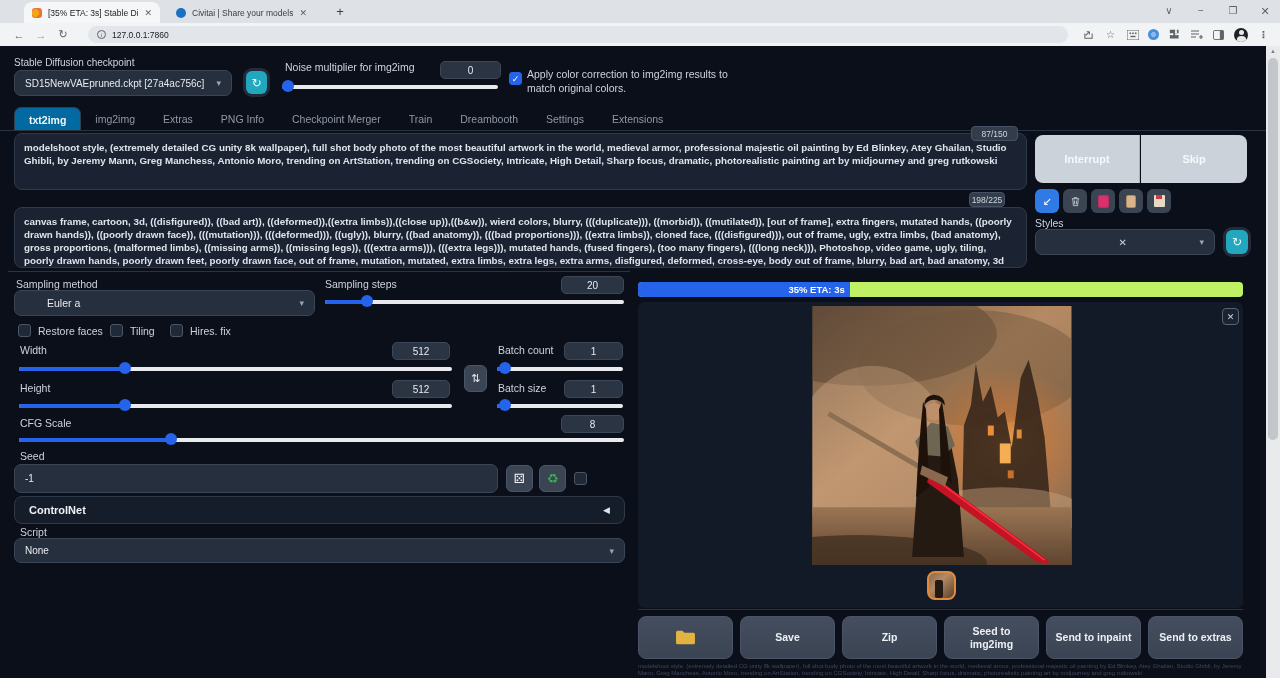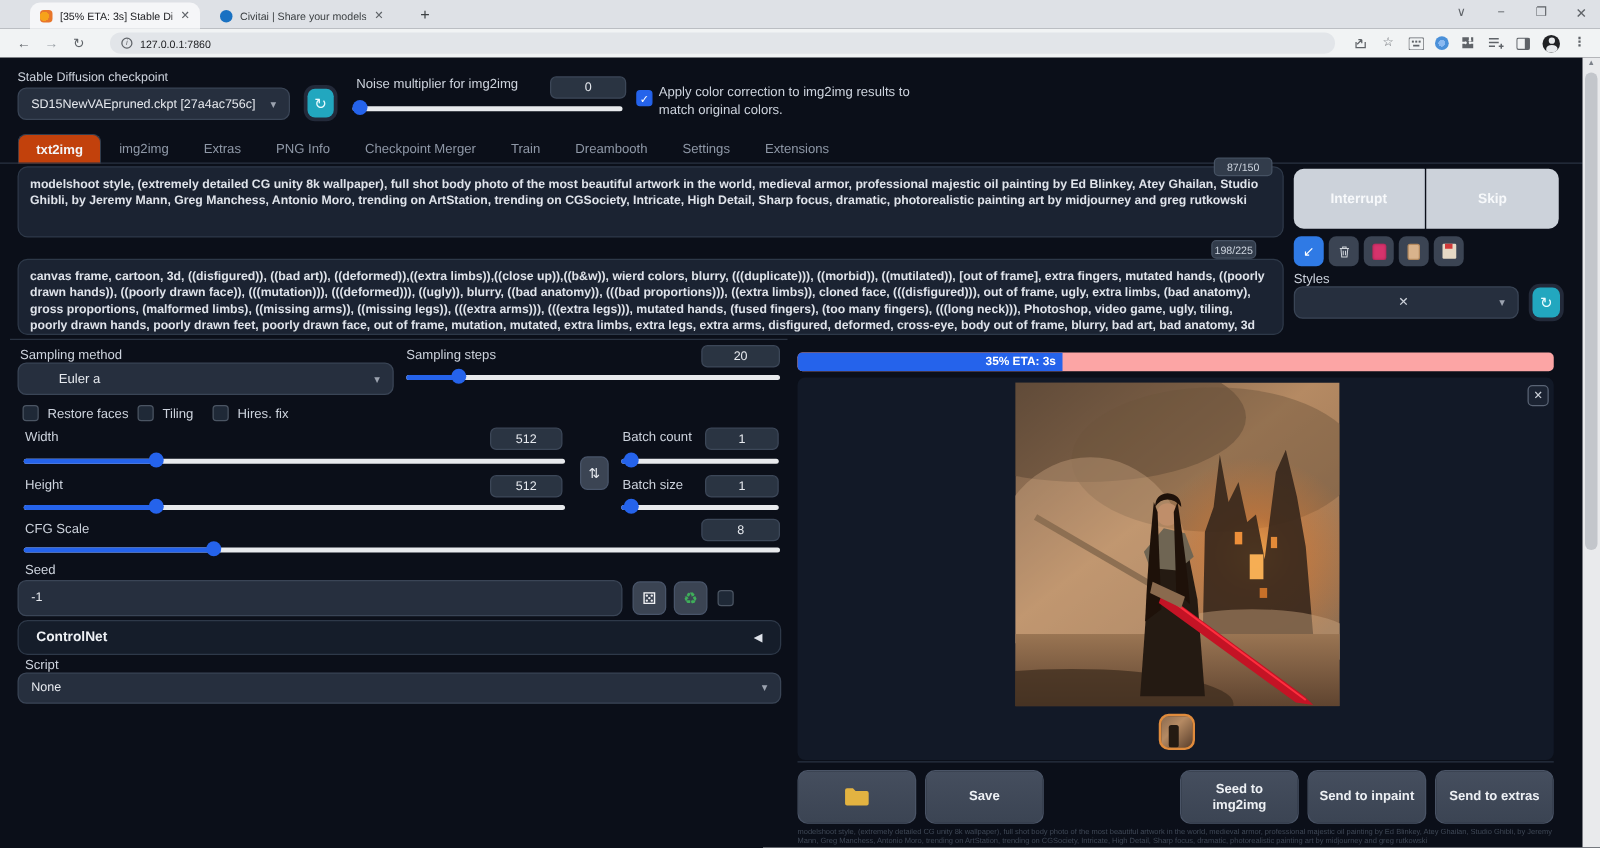--- a/index.html
+++ b/index.html
@@ -40,36 +40,36 @@
   .slider .track { position:absolute; left:0; right:0; top:5px; height:4px; border-radius:2px; background:#e8eaed; }
   .slider .fill { position:absolute; left:0; top:5px; height:4px; border-radius:2px; background:#2563eb; }
   .slider .handle { position:absolute; top:0; width:12px; height:12px; border-radius:50%; background:#2563eb; }
   .cb { position:absolute; width:13px; height:13px; border-radius:3px; background:#1f2937; border:1px solid #4b5563; }
   .cb.checked { background:#2563eb; border-color:#2563eb; color:#fff; font-size:9px; line-height:12px; text-align:center; }
   .divider { position:absolute; background:#2a3342; }
 
   
   .app-tabs { position:absolute; left:14px; top:107px; display:flex; height:24px; }
   .atab { padding:0 14px; font-size:10.5px; color:#8f98a7; display:flex; align-items:center; }
-  .atab.active { background:#c2410c; border:1px solid #323d4d; border-bottom:none; border-radius:7px 7px 0 0; color:#f3f5f8; font-weight:bold; }
+  .atab.active { background:#0369a1; border:1px solid #323d4d; border-bottom:none; border-radius:7px 7px 0 0; color:#f3f5f8; font-weight:bold; }
 
   .counterbox { position:absolute; background:#323c4b; border:1px solid #465263; border-radius:4px; font-size:8.5px; color:#ccd3dd; display:flex; align-items:center; justify-content:center; z-index:3; }
   .promptbox { position:absolute; background:#1b2332; border:1px solid #2e3949; border-radius:8px; color:#dfe3ea; font-size:9.8px; line-height:13px; padding:7px 9px; overflow:hidden; font-weight:bold; }
 
   .bigbtn { position:absolute; top:135px; height:48px; background:#ccd2da; color:#f7f9fb; font-size:11px; font-weight:bold; display:flex; align-items:center; justify-content:center; }
   .mini { position:absolute; top:189px; width:24px; height:24px; border-radius:6px; background:#3b4453; display:flex; align-items:center; justify-content:center; }
   .mini.blue { background:#2f7ae5; color:#fff; font-size:11px; }
 
   .sqbtn { position:absolute; background:#3b4453; border:1px solid #49556a; border-radius:6px; display:flex; align-items:center; justify-content:center; color:#e7eaef; }
 
   .accordion { position:absolute; background:#151d2a; border:1px solid #2e3949; border-radius:8px; color:#eef1f5; font-size:11px; display:flex; align-items:center; padding:0 14px; font-weight:bold; }
   .accordion .arrow { margin-left:auto; font-size:9px; color:#dfe3ea; }
 
   
-  .progress { position:absolute; left:638px; top:282px; width:605px; height:15px; background:#fca5a5; border-radius:4px; overflow:hidden; }
+  .progress { position:absolute; left:638px; top:282px; width:605px; height:15px; background:#bef264; border-radius:4px; overflow:hidden; }
   .progress .pfill { height:100%; background:#2563eb; display:flex; align-items:center; justify-content:flex-end; }
   .progress .ptext { color:#fff; font-size:9.5px; font-weight:bold; margin-right:5px; white-space:nowrap; }
   .gallery { position:absolute; left:638px; top:302px; width:605px; height:306px; background:#121927; border-radius:6px; }
   .closebtn { position:absolute; left:1222px; top:308px; width:17px; height:17px; border:1px solid #5a6475; border-radius:4px; color:#cfd4dc; font-size:9px; display:flex; align-items:center; justify-content:center; background:#1b2332; z-index:4; }
   .genimg { position:absolute; left:812px; top:306px; width:260px; height:259px; }
   .thumb { position:absolute; left:927px; top:571px; width:29px; height:29px; border-radius:8px; border:2px solid #e08b3c; background:linear-gradient(135deg,#8a6a4f 0%,#b58a63 40%,#5a3f2c 100%); overflow:hidden; }
   .thumb::after { content:""; position:absolute; left:6px; top:7px; width:8px; height:18px; background:#241a12; border-radius:2px; }
   .gbtn { position:absolute; top:616px; width:95px; height:43px; background:linear-gradient(#454e5e,#3b4453); border:1px solid #4a5466; border-radius:8px; color:#edf0f4; font-size:10.5px; font-weight:bold; display:flex; align-items:center; justify-content:center; text-align:center; line-height:13px; padding:0 6px; }
   .infotext { position:absolute; left:638px; top:663px; width:605px; height:15px; overflow:hidden; font-size:6px; line-height:7px; color:#3f4856; }
 
@@ -347,20 +347,21 @@
 
   <div class="thumb"></div>
   <div class="divider" style="left:638px; top:609px; width:605px; height:1px;"></div>
 
   <div class="gbtn" style="left:638px;">
     <svg width="21" height="17" viewBox="0 0 20 16">
         <path d="M1 3 Q1 1.5 2.5 1.5 H7 L9 3.5 H17.5 Q19 3.5 19 5 V13 Q19 14.5 17.5 14.5 H2.5 Q1 14.5 1 13 Z" fill="#e3b341"></path>
       </svg>
   </div>
   <div class="gbtn" style="left:740px;">Save</div>
+  <div class="gbtn" style="left:842px;">Zip</div>
   <div class="gbtn" style="left:944px;">Seed to img2img</div>
   <div class="gbtn" style="left:1148px;">Send to extras</div>
   <div class="gbtn" style="left:1046px;">Send to inpaint</div>
 
   <div class="infotext">modelshoot style, (extremely detailed CG unity 8k wallpaper), full shot body photo of the most beautiful artwork in the world, medieval armor, professional majestic oil painting by Ed Blinkey, Atey Ghailan, Studio Ghibli, by Jeremy Mann, Greg Manchess, Antonio Moro, trending on ArtStation, trending on CGSociety, Intricate, High Detail, Sharp focus, dramatic, photorealistic painting art by midjourney and greg rutkowski</div>
 
   <div class="scrollbar">
     <div class="sb-up">▲</div>
     <div class="sb-thumb"></div>
   </div>

